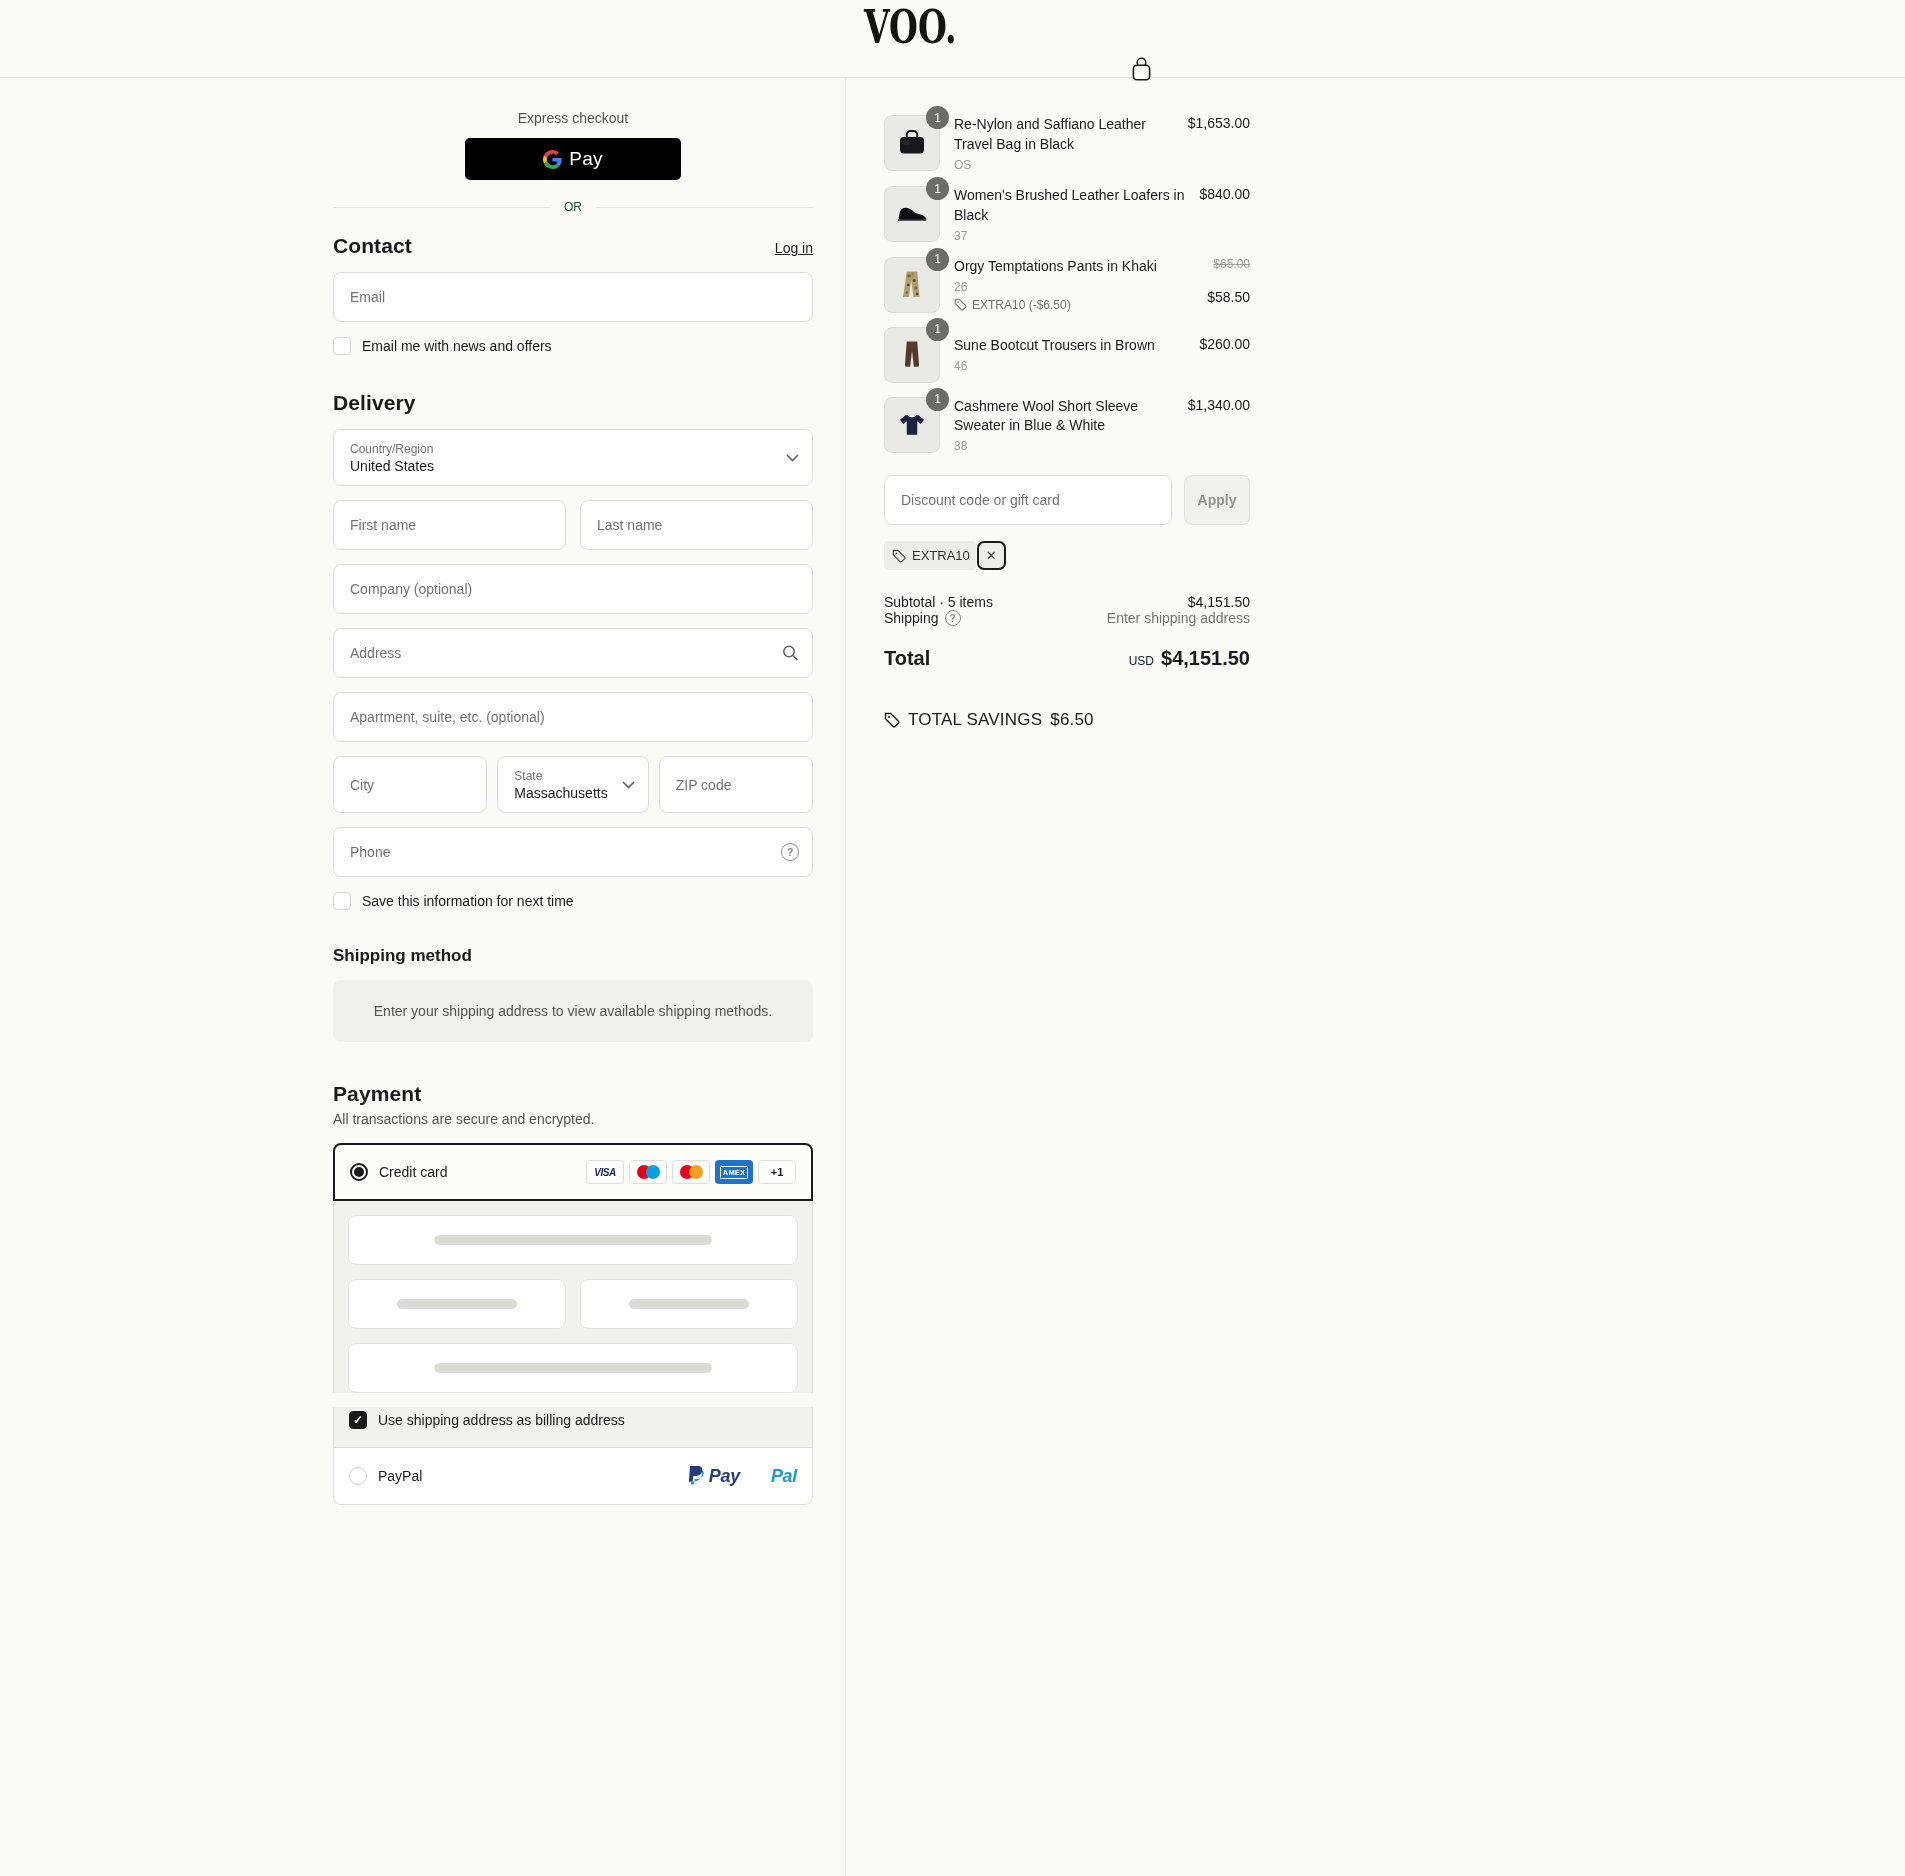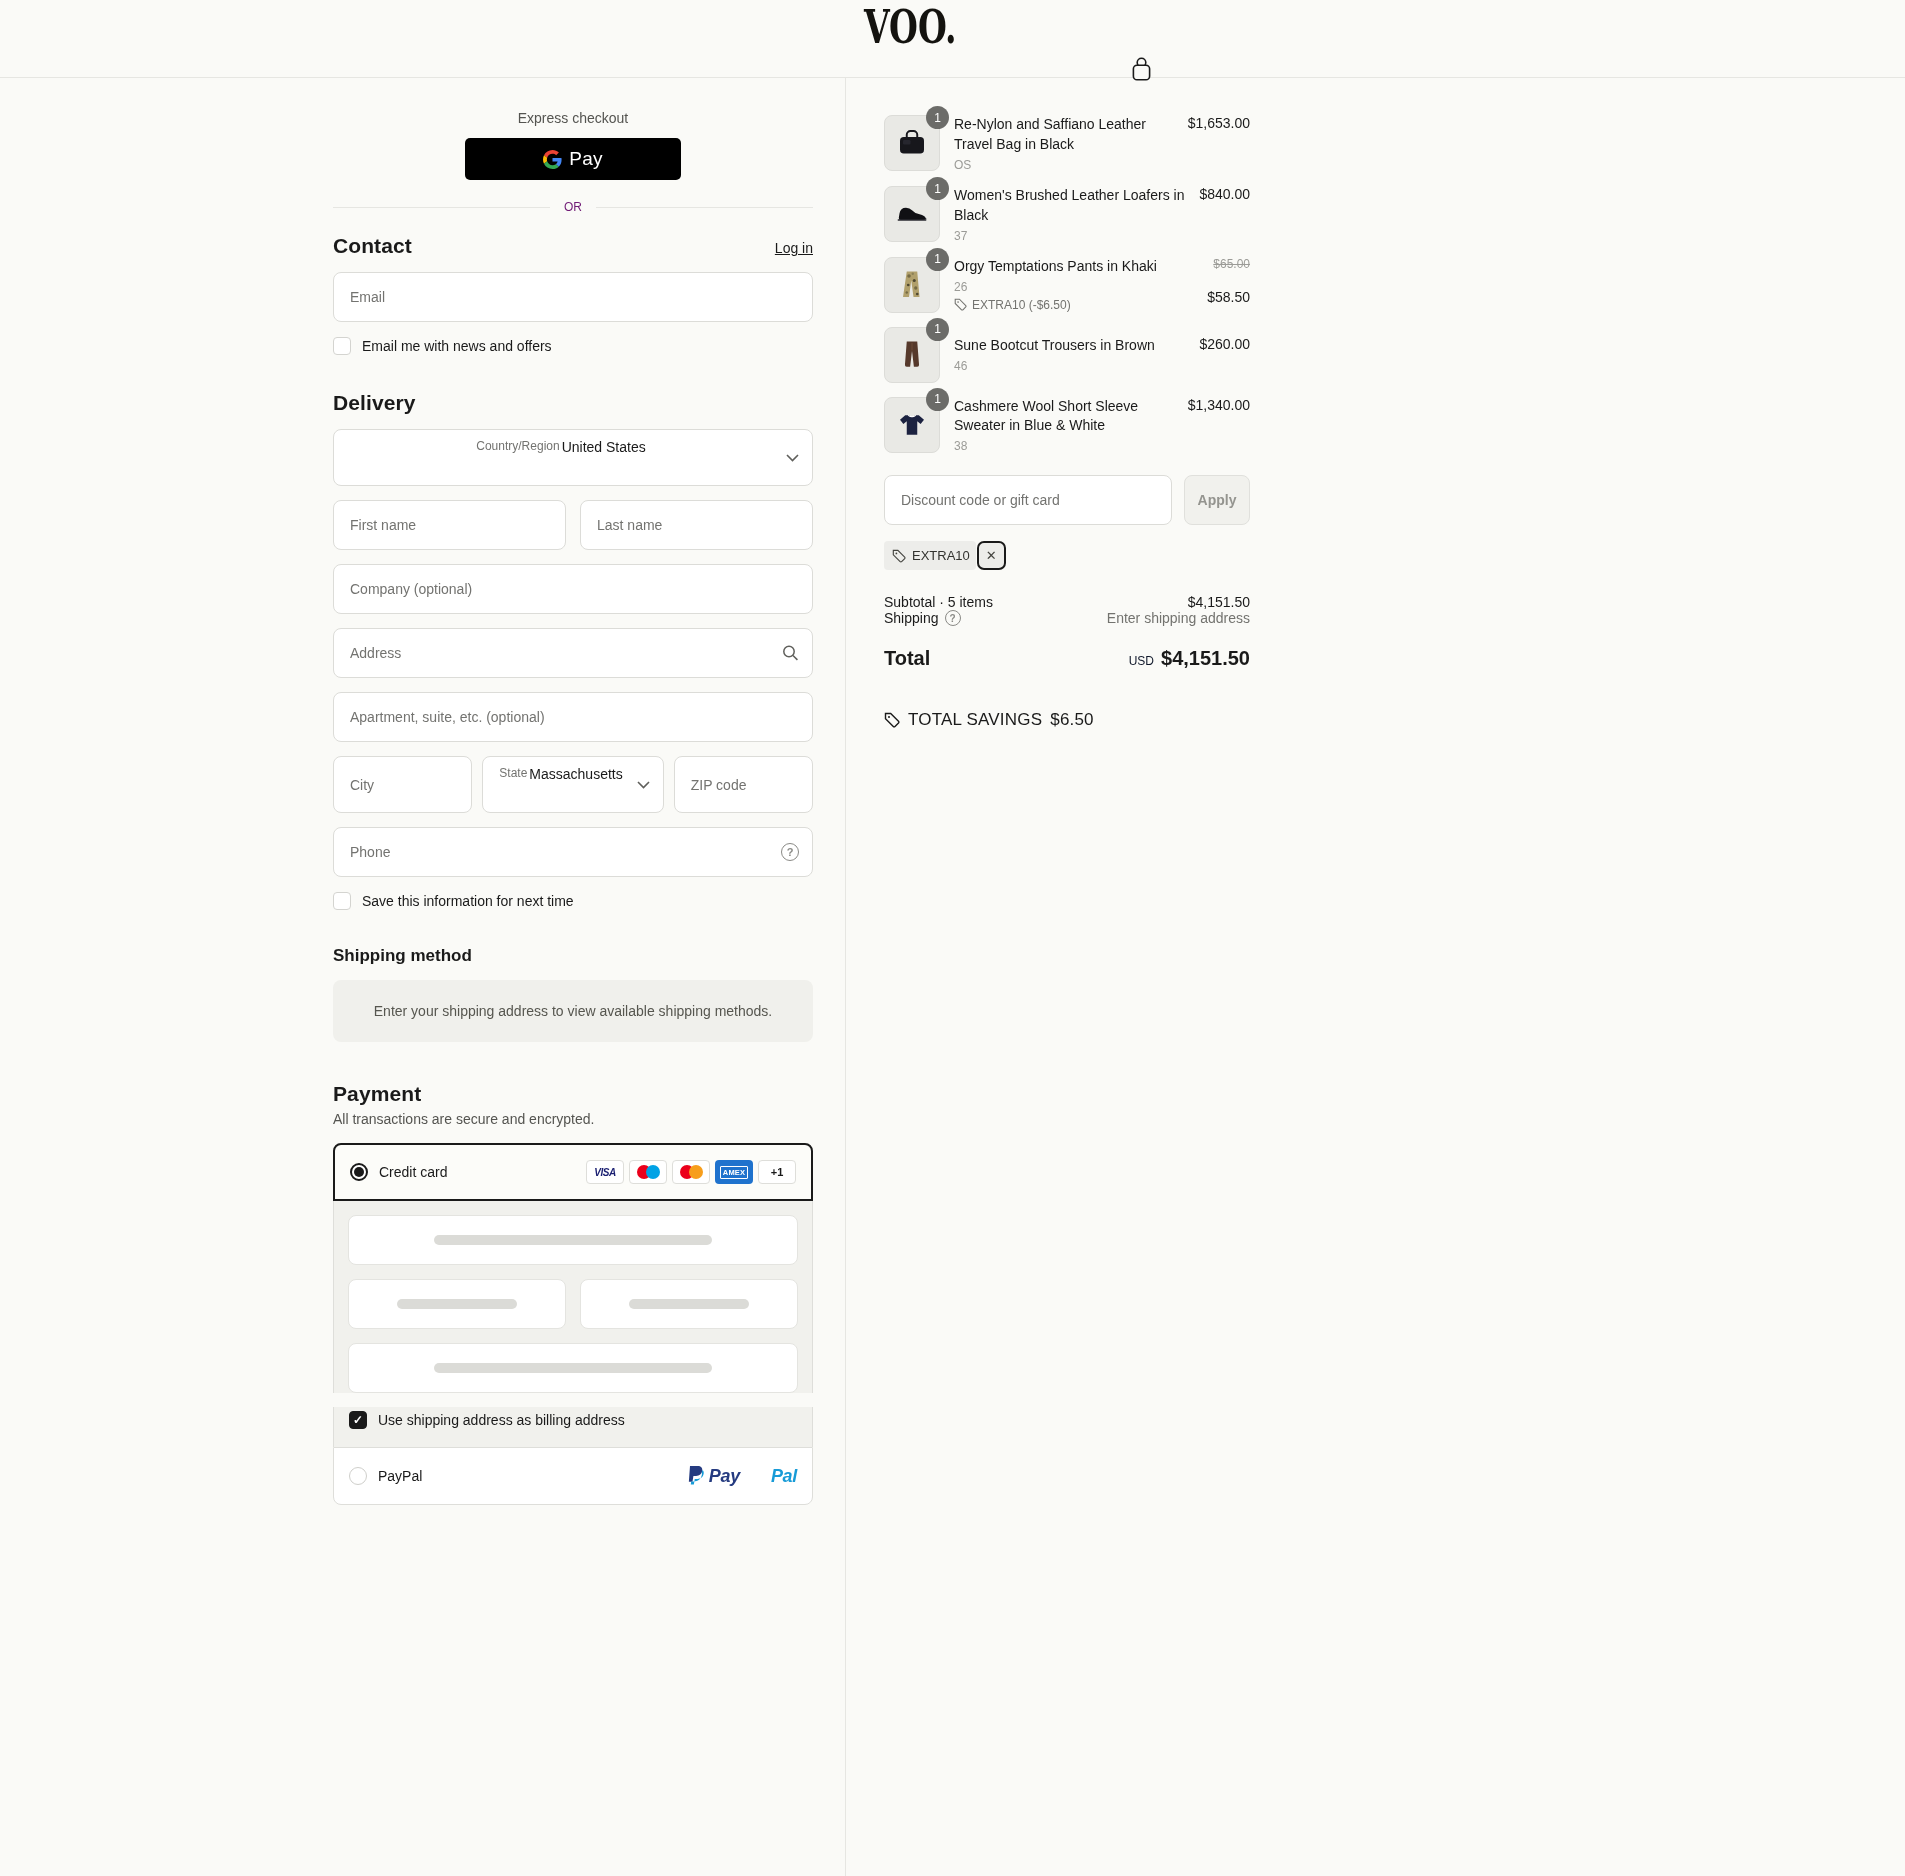--- a/index.html
+++ b/index.html
@@ -32,39 +32,39 @@
   .right-pane { flex: 1; padding: 37px 0 0 38px; }
   .right-content { width: 366px; }
 
   
   .express-label { text-align: center; color: #545450; font-size: 14px; }
   .gpay-btn {
     margin: 12px auto 0; width: 216px; height: 42px; background: #000; border: none;
     border-radius: 5px; display: flex; align-items: center; justify-content: center; gap: 7px; cursor: pointer;
   }
   .gpay-btn .gpay-text { color: #fff; font-size: 19px; letter-spacing: .2px; }
-  .or-divider { display: flex; align-items: center; gap: 14px; margin: 20px 0 20px; color: #701a75; font-size: 12px; }
+  .or-divider { display: flex; align-items: center; gap: 14px; margin: 20px 0 20px; color: #14532d; font-size: 12px; }
   .or-divider .line { flex: 1; height: 1px; background: #e6e6e2; }
 
   
   .section-head { display: flex; align-items: baseline; justify-content: space-between; }
   h2.section-title { font-size: 21px; font-weight: 700; letter-spacing: .1px; }
   .login-link { font-size: 14px; color: #1a1a1a; text-decoration: underline; }
 
   .field { position: relative; margin-top: 14px; }
   .input {
     width: 100%; height: 50px; background: #fff; border: 1px solid #dcdcd8; border-radius: 8px;
     padding: 0 16px; font-size: 14px; color: #1a1a1a; font-family: inherit;
   }
   .input::placeholder { color: #737370; }
   .input.with-icon { padding-right: 42px; }
   .field-icon { position: absolute; right: 14px; top: 50%; transform: translateY(-50%); display: flex; }
   .select-box {
     width: 100%; height: 57px; background: #fff; border: 1px solid #dcdcd8; border-radius: 8px;
-    padding: 9px 40px 8px 16px; display: flex; flex-direction: row; justify-content: center; gap: 2px;
+    padding: 9px 40px 8px 16px; display: flex; flex-direction: column; justify-content: center; gap: 2px;
     cursor: pointer; text-align: left;
   }
   .select-label { font-size: 12px; color: #737370; }
   .select-value { font-size: 14px; color: #1a1a1a; }
   .row-2 { display: flex; gap: 14px; margin-top: 14px; }
   .row-2 > * { flex: 1; margin-top: 0; }
   .row-3 { display: flex; gap: 10px; margin-top: 14px; }
   .row-3 > * { flex: 1; margin-top: 0; }
   .row-3 .input { height: 57px; }
 

